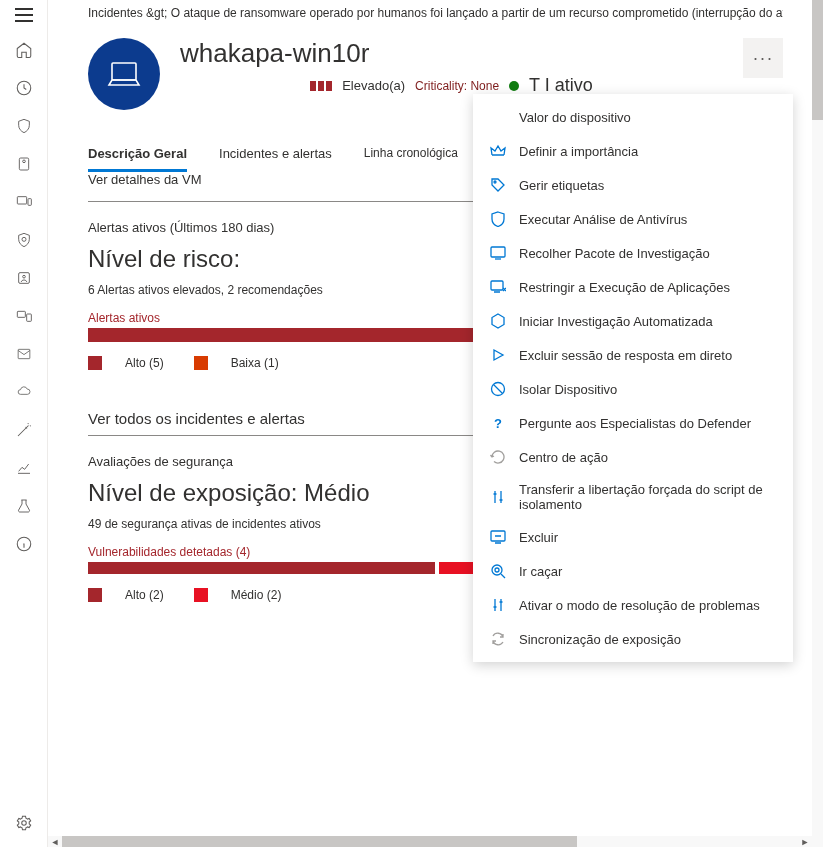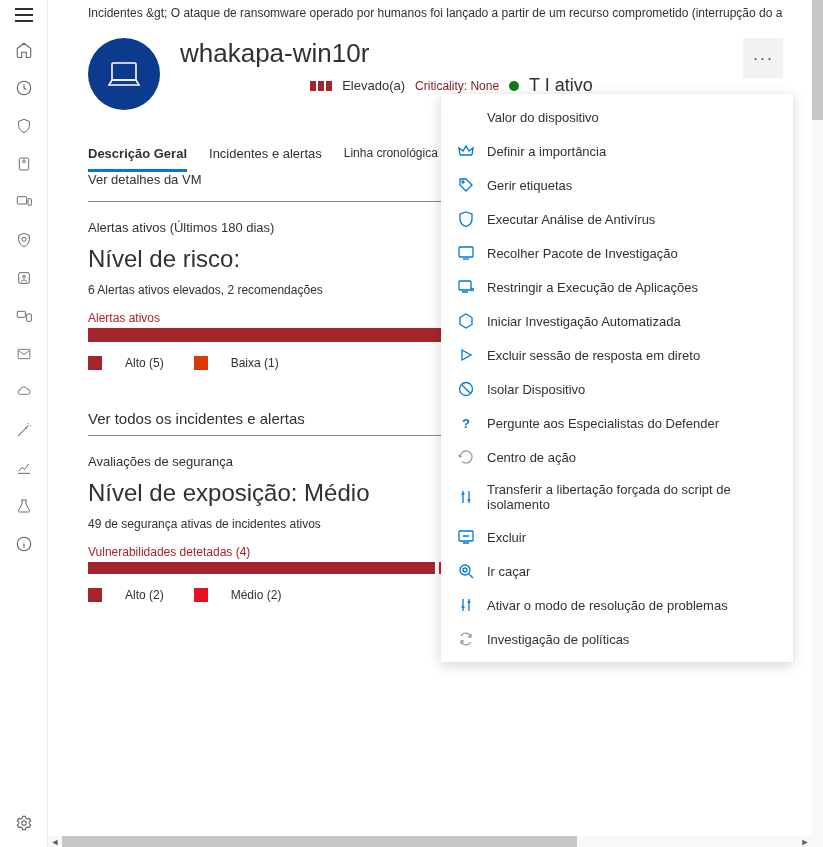--- a/index.html
+++ b/index.html
@@ -14,21 +14,21 @@
 .device-header { display: flex; align-items: flex-start; gap: 20px; }
 .device-icon { width: 72px; height: 72px; border-radius: 50%; background: #0c3b8e; display: flex; align-items: center; justify-content: center; }
 .device-meta { flex: 1; }
 .device-title { font-size: 26px; font-weight: 400; margin-bottom: 6px; }
 .device-status-row { display: flex; align-items: center; gap: 10px; font-size: 13px; flex-wrap: wrap; justify-content: center; }
 .bars { display: inline-flex; gap: 2px; align-items: center; }
 .bars span { width: 6px; height: 10px; background: #a4262c; display: inline-block; }
 .crit { font-size: 12px; color: #7f1d1d; }
 .green-dot { width: 10px; height: 10px; border-radius: 50%; background: #107c10; display: inline-block; }
 .more-btn { width: 40px; height: 40px; background: #f3f2f1; display: flex; align-items: center; justify-content: center; cursor: pointer; font-size: 18px; letter-spacing: 1px; color: #605e5c; }
-.tabs { display: flex; gap: 22px; margin-top: 36px; border-bottom: none; font-size: 13px; }
+.tabs { display: flex; gap: 32px; margin-top: 36px; border-bottom: none; font-size: 13px; }
 .tab { padding-bottom: 8px; cursor: pointer; color: #323130; }
 .tab.active { border-bottom: 3px solid #0078d4; font-weight: 600; }
 .section { }
 .section-link { font-size: 13px; color: #323130; padding-bottom: 8px; }
 .divider { border: none; border-top: 1px solid #8a8886; margin: 6px 0 18px 0; max-width: 410px; }
 .sub-label { font-size: 13px; color: #323130; margin-bottom: 10px; }
 .big-heading { font-size: 24px; font-weight: 400; margin-bottom: 10px; }
 .small-text { font-size: 12px; color: #323130; margin-bottom: 14px; }
 .bar-label { font-size: 12px; color: #a4262c; margin-bottom: 3px; }
 .bar-wrap { height: 14px; background: #a4262c; max-width: 400px; margin-bottom: 14px; position: relative; }
@@ -36,21 +36,21 @@
 .legend-item { display: flex; align-items: center; gap: 23px; }
 .sq { width: 14px; height: 14px; display: inline-block; }
 .red { background: #a4262c; }
 .orange { background: #d83b01; }
 .sred { background: #e81123; }
 .link2 { font-size: 15px; margin-top: 40px; margin-bottom: 8px; }
 .vuln-label { font-size: 12px; color: #a4262c; margin-bottom: 3px; }
 .vuln-bar { height: 12px; max-width: 420px; display: flex; gap: 4px; margin-bottom: 14px; }
 .vuln-seg { background: #a4262c; }
 .vuln-seg.b { background: #e81123; }
-.context-menu { position: absolute; top: 94px; right: 30px; width: 352px; background: #fff; box-shadow: 0 3px 12px rgba(0,0,0,0.18); z-index: 100; padding: 6px 0; }
+.context-menu { position: absolute; top: 94px; right: 30px; width: 320px; background: #fff; box-shadow: 0 3px 12px rgba(0,0,0,0.18); z-index: 100; padding: 6px 0; }
 .menu-item { display: flex; align-items: center; gap: 12px; padding: 8px 16px; font-size: 13px; cursor: pointer; }
 .menu-icon { width: 18px; height: 18px; display: flex; align-items: center; justify-content: center; color: #0078d4; flex-shrink: 0; }
 .menu-icon.gray { color: #a19f9d; }
 .scrollbar-v { position: absolute; right: 0; top: 0; width: 11px; height: 100%; background: #f8f8f8; }
 .scrollbar-v .thumb { width: 11px; height: 120px; background: #c8c6c4; position: absolute; top: 0; }
 .scrollbar-h { position: absolute; bottom: 0; left: 48px; right: 11px; height: 11px; background: #f8f8f8; display: flex; align-items: center; }
 .scrollbar-h .arrow { width: 14px; height: 11px; display: flex; align-items: center; justify-content: center; font-size: 9px; color: #605e5c; }
 .scrollbar-h .track { flex: 1; height: 11px; position: relative; }
 .scrollbar-h .thumb { height: 11px; width: 70%; background: #c8c6c4; position: absolute; left: 0; }
 svg { display: block; }
@@ -348,21 +348,21 @@
             </svg>
           </span>
           <span>Ativar o modo de resolução de problemas</span>
         </div>
       <div class="menu-item">
           <span class="menu-icon gray">
             <svg width="16" height="14" viewBox="0 0 16 14" fill="none" stroke="currentColor" stroke-width="1.3">
               <path d="M13 5a5.5 5.5 0 0 0-10-1M3 9a5.5 5.5 0 0 0 10 1M13 2v3h-3M3 12V9h3"></path>
             </svg>
           </span>
-          <span>Investigação de políticas</span>
+          <span>Sincronização de exposição</span>
         </div>
     </div>
   </div>
 
   <div class="scrollbar-v">
       <div class="thumb"></div>
     </div>
   <div class="scrollbar-h">
     <div class="arrow">◄</div>
     <div class="track">

